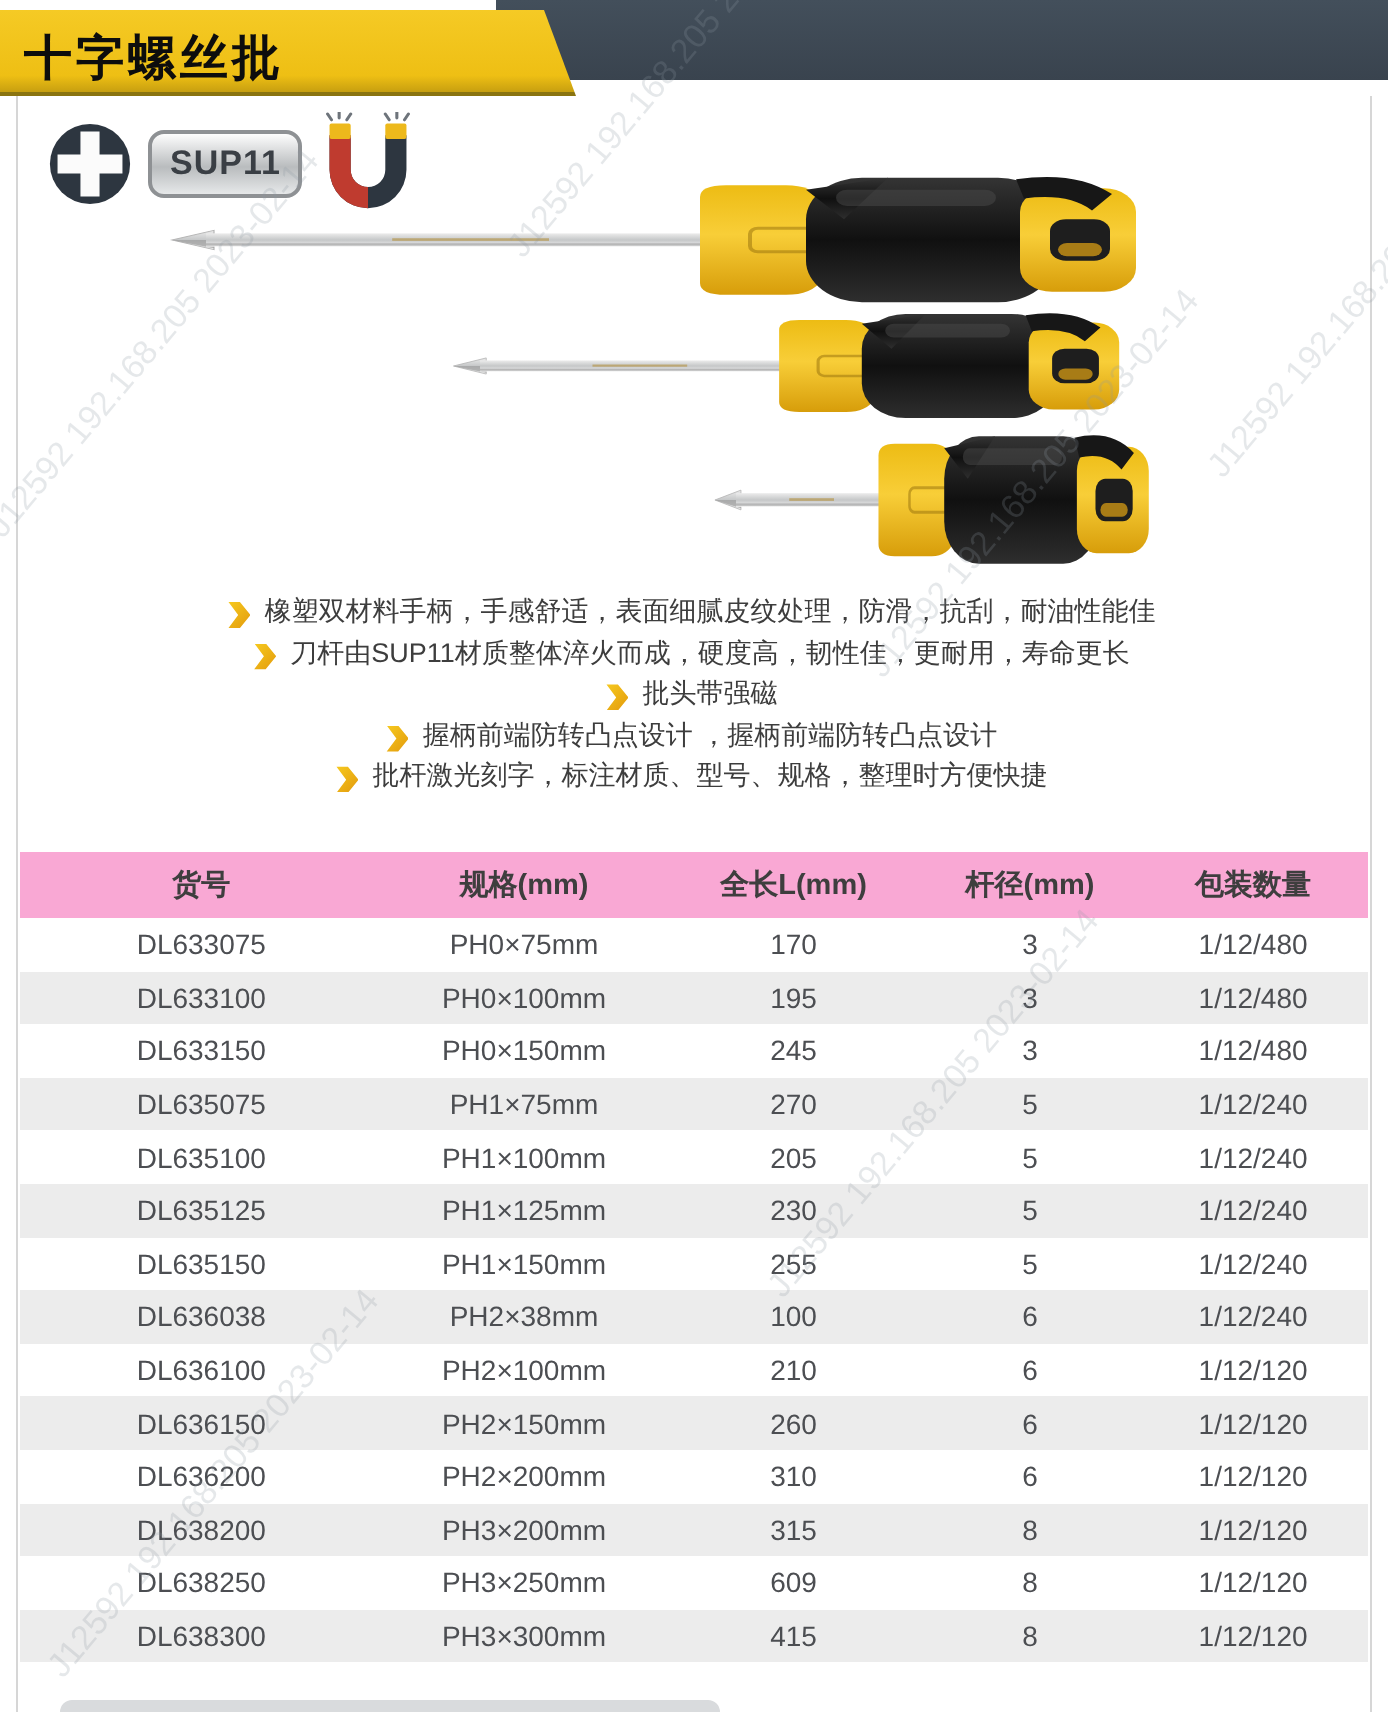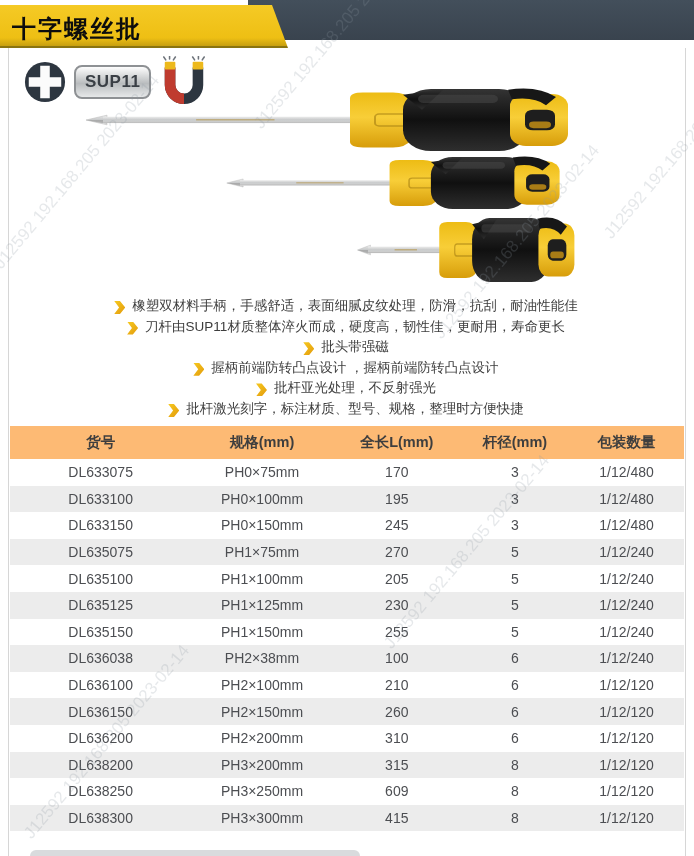--- a/index.html
+++ b/index.html
@@ -46,21 +46,21 @@
     background:linear-gradient(135deg,#f6c91f,#e39b0d);
     clip-path:polygon(0 0,52% 0,100% 50%,52% 100%,0 100%,44% 50%);
   }
   .f-text{font-size:13.5px;color:#3d3d3d;line-height:14px;}
   
   table.spec{
     position:absolute;left:10px;top:426px;width:674px;
     border-collapse:collapse;table-layout:fixed;
   }
   table.spec th{
-    background:#fdba74;height:31px;
+    background:#f9a8d4;height:31px;
     font-size:14.5px;font-weight:bold;color:#3e3e3e;text-align:center;margin-top:28px;
   }
   table.spec td{
     height:26.6px;font-size:14px;color:#4c4e52;text-align:center;
     padding:0;
   }
   table.spec tbody tr:nth-child(even){background:#ececec;}
   table.spec th:nth-child(1),table.spec td:nth-child(1){width:27%;}
   table.spec th:nth-child(2),table.spec td:nth-child(2){width:21%;}
   table.spec th:nth-child(3),table.spec td:nth-child(3){width:19%;}
@@ -204,24 +204,20 @@
     <li>
       <span class="f-arrow"></span>
       <span class="f-text">批头带强磁</span>
     </li>
     <li>
       <span class="f-arrow"></span>
       <span class="f-text">握柄前端防转凸点设计 ，握柄前端防转凸点设计</span>
     </li>
     <li>
       <span class="f-arrow"></span>
-      <span class="f-text">批杆亚光处理，不反射强光</span>
-    </li>
-    <li>
-      <span class="f-arrow"></span>
       <span class="f-text">批杆激光刻字，标注材质、型号、规格，整理时方便快捷</span>
     </li>
   </ul>
 
 <table class="spec">
   <thead>
       <tr id="cols">
         <th>货号</th>
         <th>规格(mm)</th>
         <th>全长L(mm)</th>

